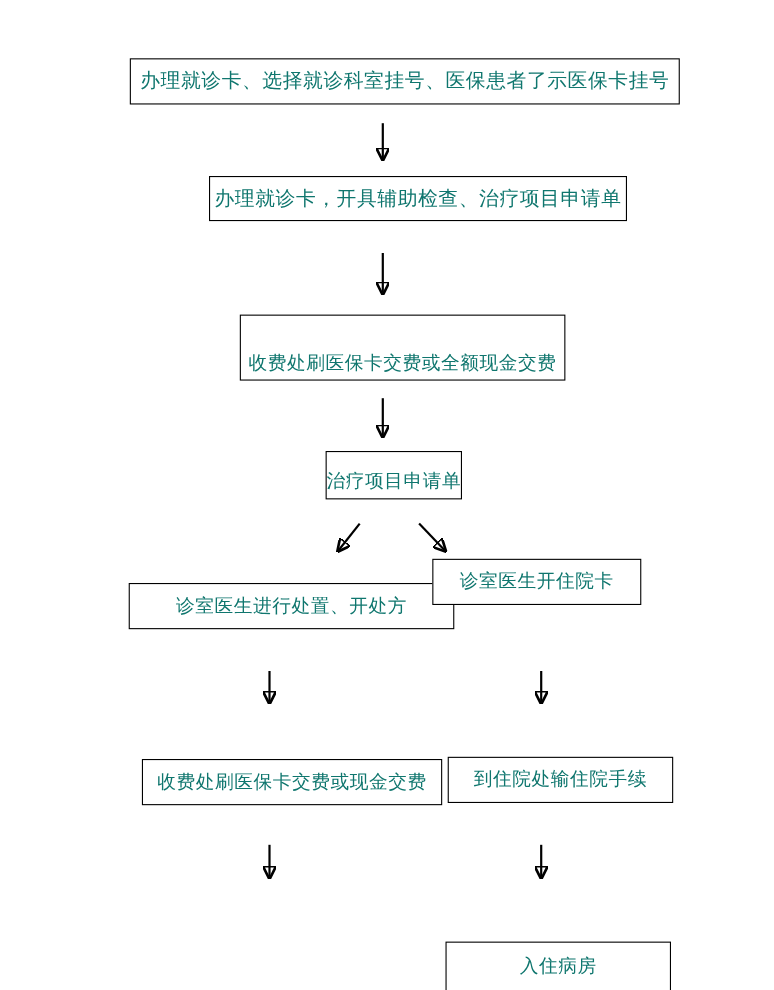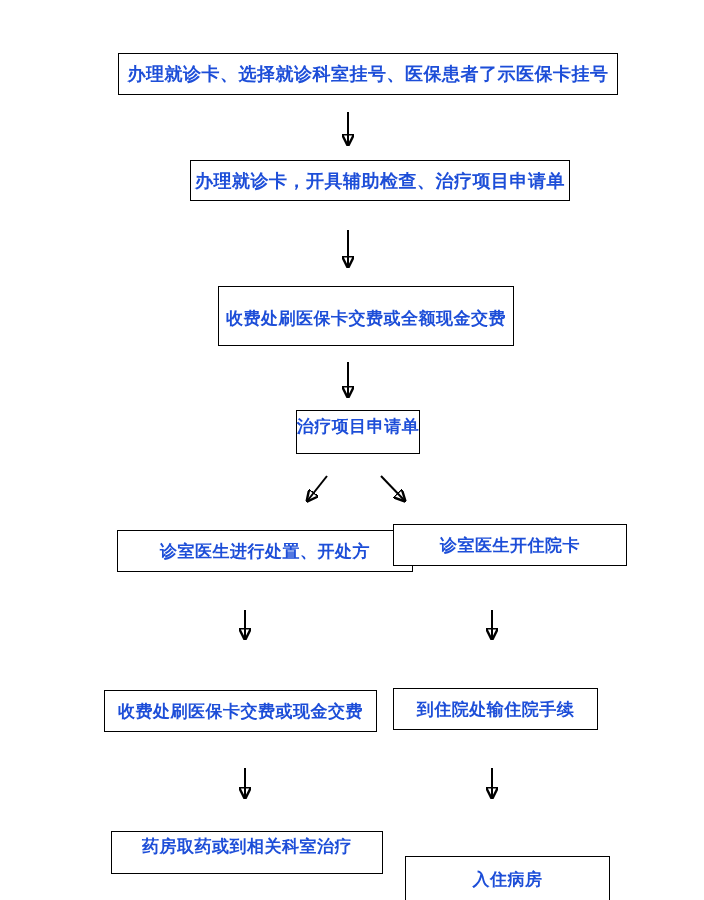--- a/index.html
+++ b/index.html
@@ -19,30 +19,30 @@
     position: absolute;
     border: 1px solid #000000;
     background: #ffffff;
     display: flex;
     align-items: center;
     justify-content: center;
     box-sizing: border-box;
     text-align: center;
   }
   .node .node-label {
-    font-weight: bold;
-    color: #1d4ed8;
+    font-weight: normal;
+    color: #0f766e;
     font-size: 17px;
     letter-spacing: 0.5px;
     white-space: nowrap;
     line-height: 1.1;
   }
   .node.text-low {
     align-items: flex-end;
-    padding-bottom: 17px;
+    padding-bottom: 5px;
     text-align: center;
   }
   .node.big-label .node-label { font-size: 18px; }
   svg.arrows {
     position: absolute;
     left: 0;
     top: 0;
     pointer-events: none;
   }
   svg.arrows path {
@@ -86,33 +86,30 @@
   </div>
 
   <div class="node text-low" style="left:296px; top:410px; width:124px; height:44px;">
     <span class="node-label">治疗项目申请单</span>
   </div>
 
   <div class="node" style="left:117px; top:530px; width:296px; height:42px;">
     <span class="node-label">诊室医生进行处置、开处方</span>
   </div>
 
-  <div class="node" style="left:393px; top:524px; width:234px; height:42px;">
+  <div class="node" style="left:393px; top:508px; width:190px; height:42px;">
     <span class="node-label">诊室医生开住院卡</span>
   </div>
 
-  <div class="node" style="left:104px; top:690px; width:273px; height:42px;justify-content:center;">
+  <div class="node" style="left:129px; top:690px; width:273px; height:42px;justify-content:center;">
     <span class="node-label">收费处刷医保卡交费或现金交费</span>
   </div>
 
-  <div class="node" style="left:393px; top:688px; width:205px; height:42px;">
+  <div class="node" style="left:407px; top:688px; width:205px; height:42px;">
     <span class="node-label">到住院处输住院手续</span>
   </div>
 
-  <div class="node text-low" style="left:111px; top:831px; width:272px; height:43px;">
-    <span class="node-label">药房取药或到相关科室治疗</span>
-  </div>
 
   <div class="node" style="left:405px; top:856px; width:205px; height:46px;">
     <span class="node-label">入住病房</span>
   </div>
 
 </div>
 
 </body></html>

